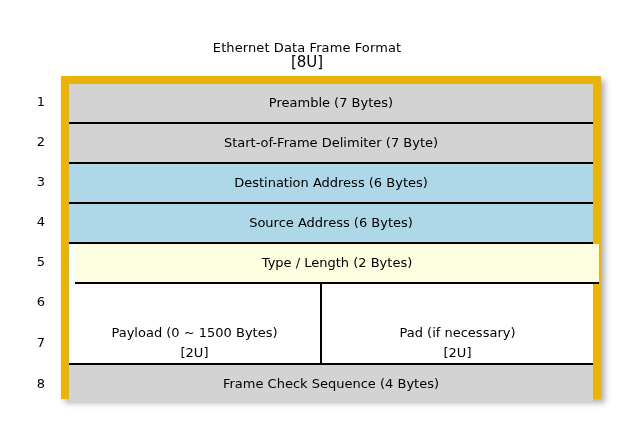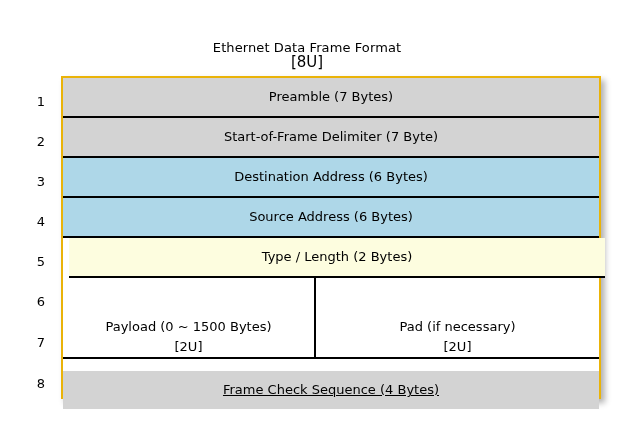--- a/index.html
+++ b/index.html
@@ -56,21 +56,21 @@
   }
 
   
   .frame {
     position: absolute;
     left: 61px;
     top: 76px;
     width: 540px;
     height: 323px;
     box-sizing: border-box;
-    border: 2px solid #eab308;
+    border: 8px solid #eab308;
     background: #ffffff;
     box-shadow: 4px 4px 6px rgba(0,0,0,0.30);
   }
   .frame-inner {
     position: relative;
     width: 100%;
     height: 100%;
   }
 
   .row {
@@ -172,18 +172,18 @@
       <div class="split-cell left">
         <span class="split-line1">Payload (0 ~ 1500 Bytes)</span>
         <span class="split-line2">[2U]</span>
       </div>
       <div class="split-cell right">
         <span class="split-line1">Pad (if necessary)</span>
         <span class="split-line2">[2U]</span>
       </div>
     </div>
 
-    <div class="row bg-gray" style="top:293px; height:38px;text-decoration:underline;">
+    <div class="row bg-gray" style="top:281px; height:38px;">
       <span class="cell-label">Frame Check Sequence (4 Bytes)</span>
     </div>
 
   </div>
 </div>
 
 </body></html>

